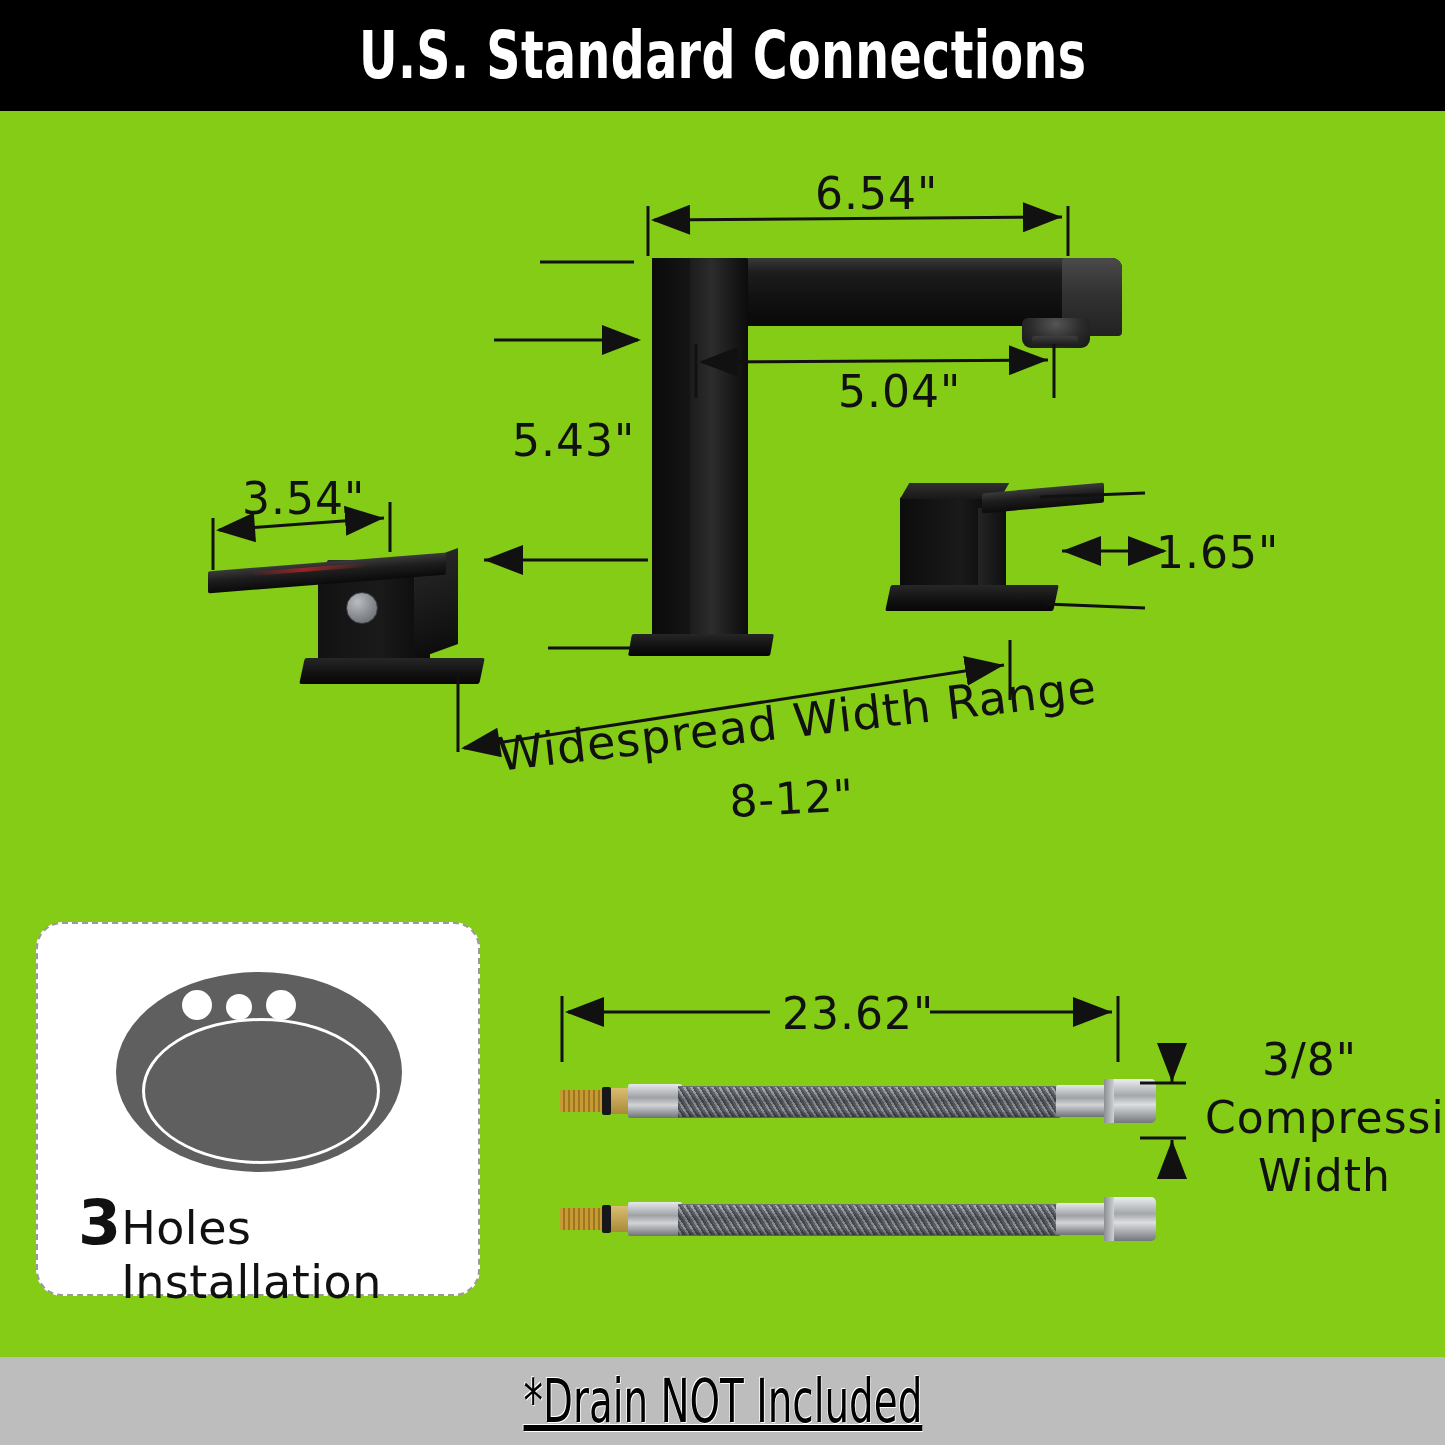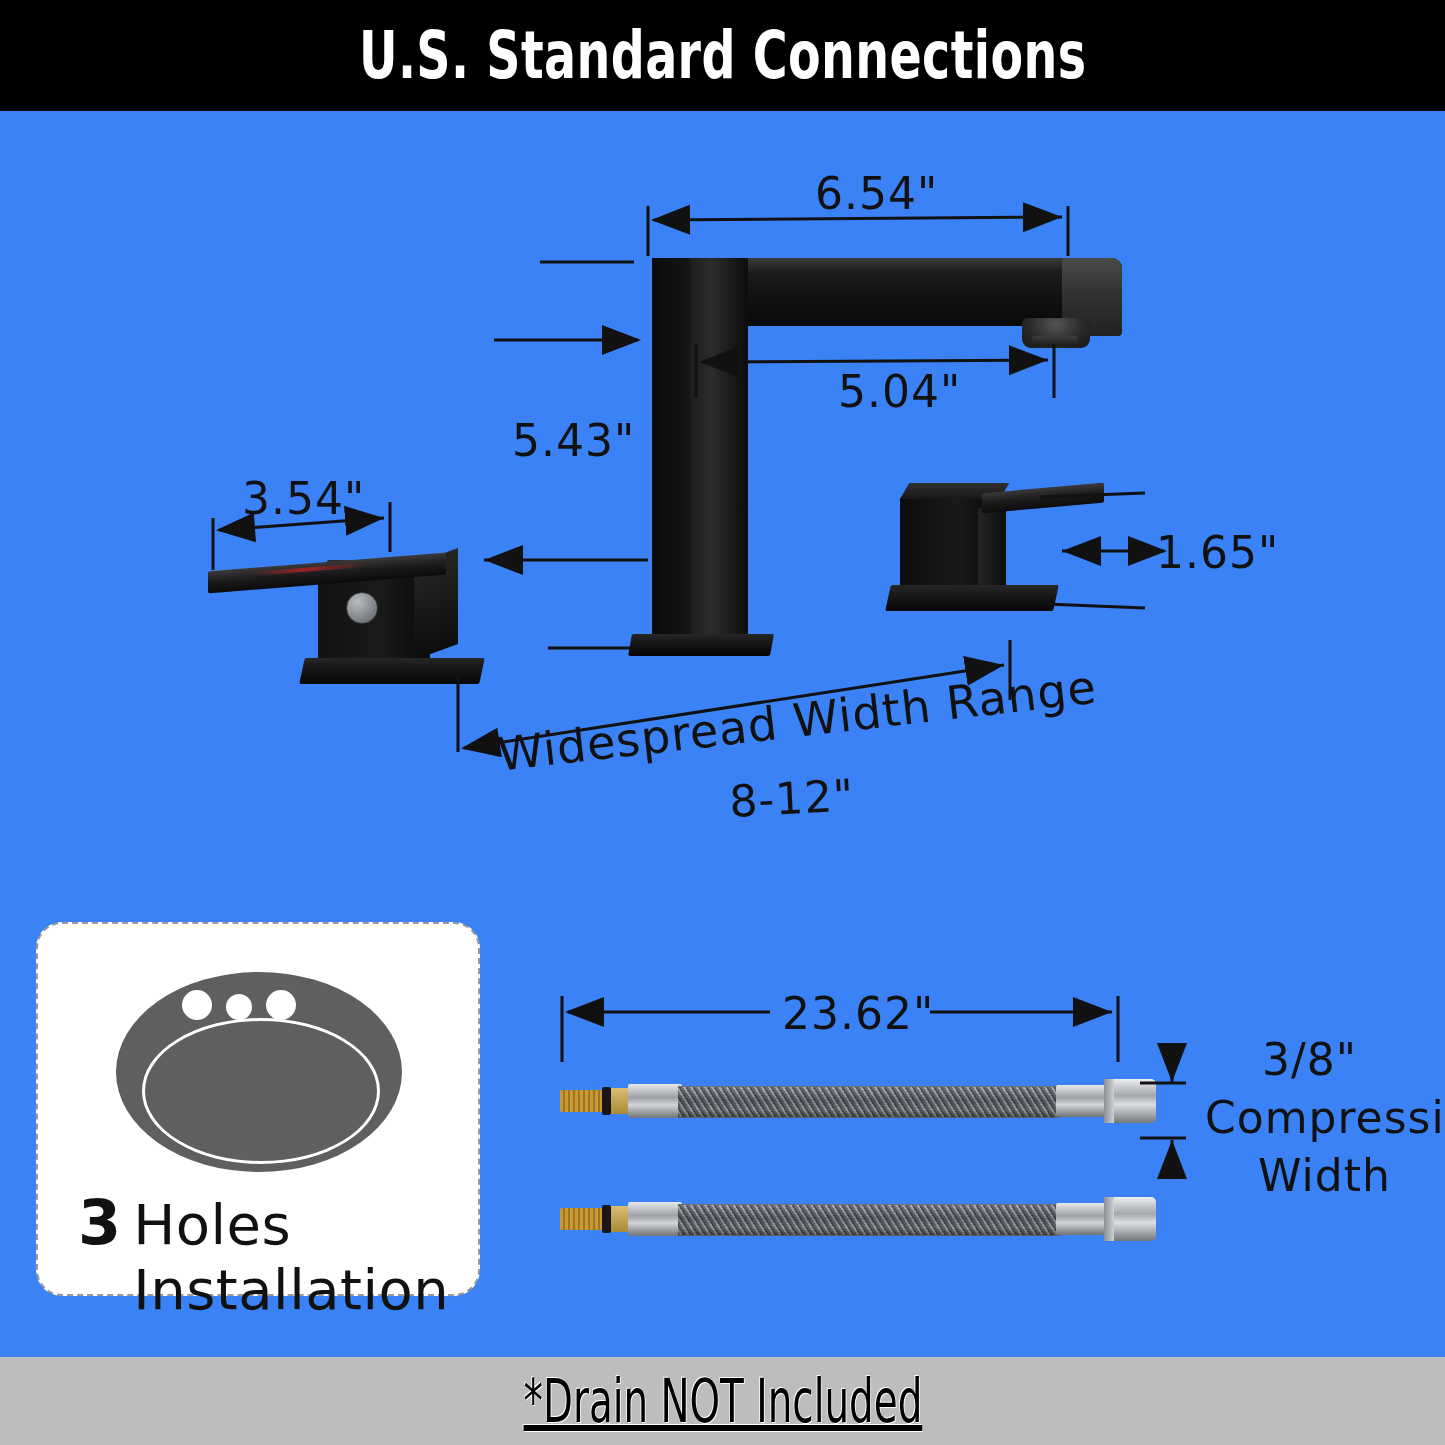--- a/index.html
+++ b/index.html
@@ -2,21 +2,21 @@
 <html><head>
 <meta charset="utf-8">
 <style>
   html,body{margin:0;padding:0;}
   body{
     width:1445px;height:1445px;
     background:#ffffff;
     font-family:"Liberation Sans", sans-serif;
     overflow:hidden;
   }
-  #page{position:relative;width:1445px;height:1366px;background:#3b82f6;}
+  #page{position:relative;width:1445px;height:1366px;background:#84cc16;}
 
   
   .banner-top{
     position:absolute;left:0;top:0;width:1445px;height:111px;
     background:#000000;
     display:flex;align-items:center;justify-content:center;
   }
   .banner-top-text{
     color:#ffffff;
     font-family:"DejaVu Sans Condensed","Liberation Sans",sans-serif;
@@ -182,21 +182,21 @@
   .hole.h1{left:66px;}
   .hole.h2{left:110px;top:22px;width:26px;height:26px;}
   .hole.h3{left:150px;}
   .holes-label{
     position:absolute;left:40px;top:268px;width:380px;
     display:flex;align-items:baseline;
     font-family:"DejaVu Sans","Liberation Sans",sans-serif;
     color:#111;
   }
   .holes-num{font-size:62px;font-weight:700;line-height:1;}
-  .holes-text{font-size:56px;margin-left:12px;letter-spacing:.5px;}
+  .holes-text{font-size:46px;margin-left:0;letter-spacing:.5px;}
 
   
   .hose{position:absolute;height:46px;}
   .hose-braid{
     position:absolute;left:122px;top:8px;width:382px;height:30px;
     background:
       repeating-linear-gradient(58deg,#8e9195 0 2px,#d8dadd 2px 4px,#6e7175 4px 6px),
       linear-gradient(180deg,#c9ccd0,#8d9095 45%,#adb0b4 75%,#73767a);
     background-blend-mode:multiply;
     border-top:1px solid #6c6f73;border-bottom:1px solid #5c5f63;

